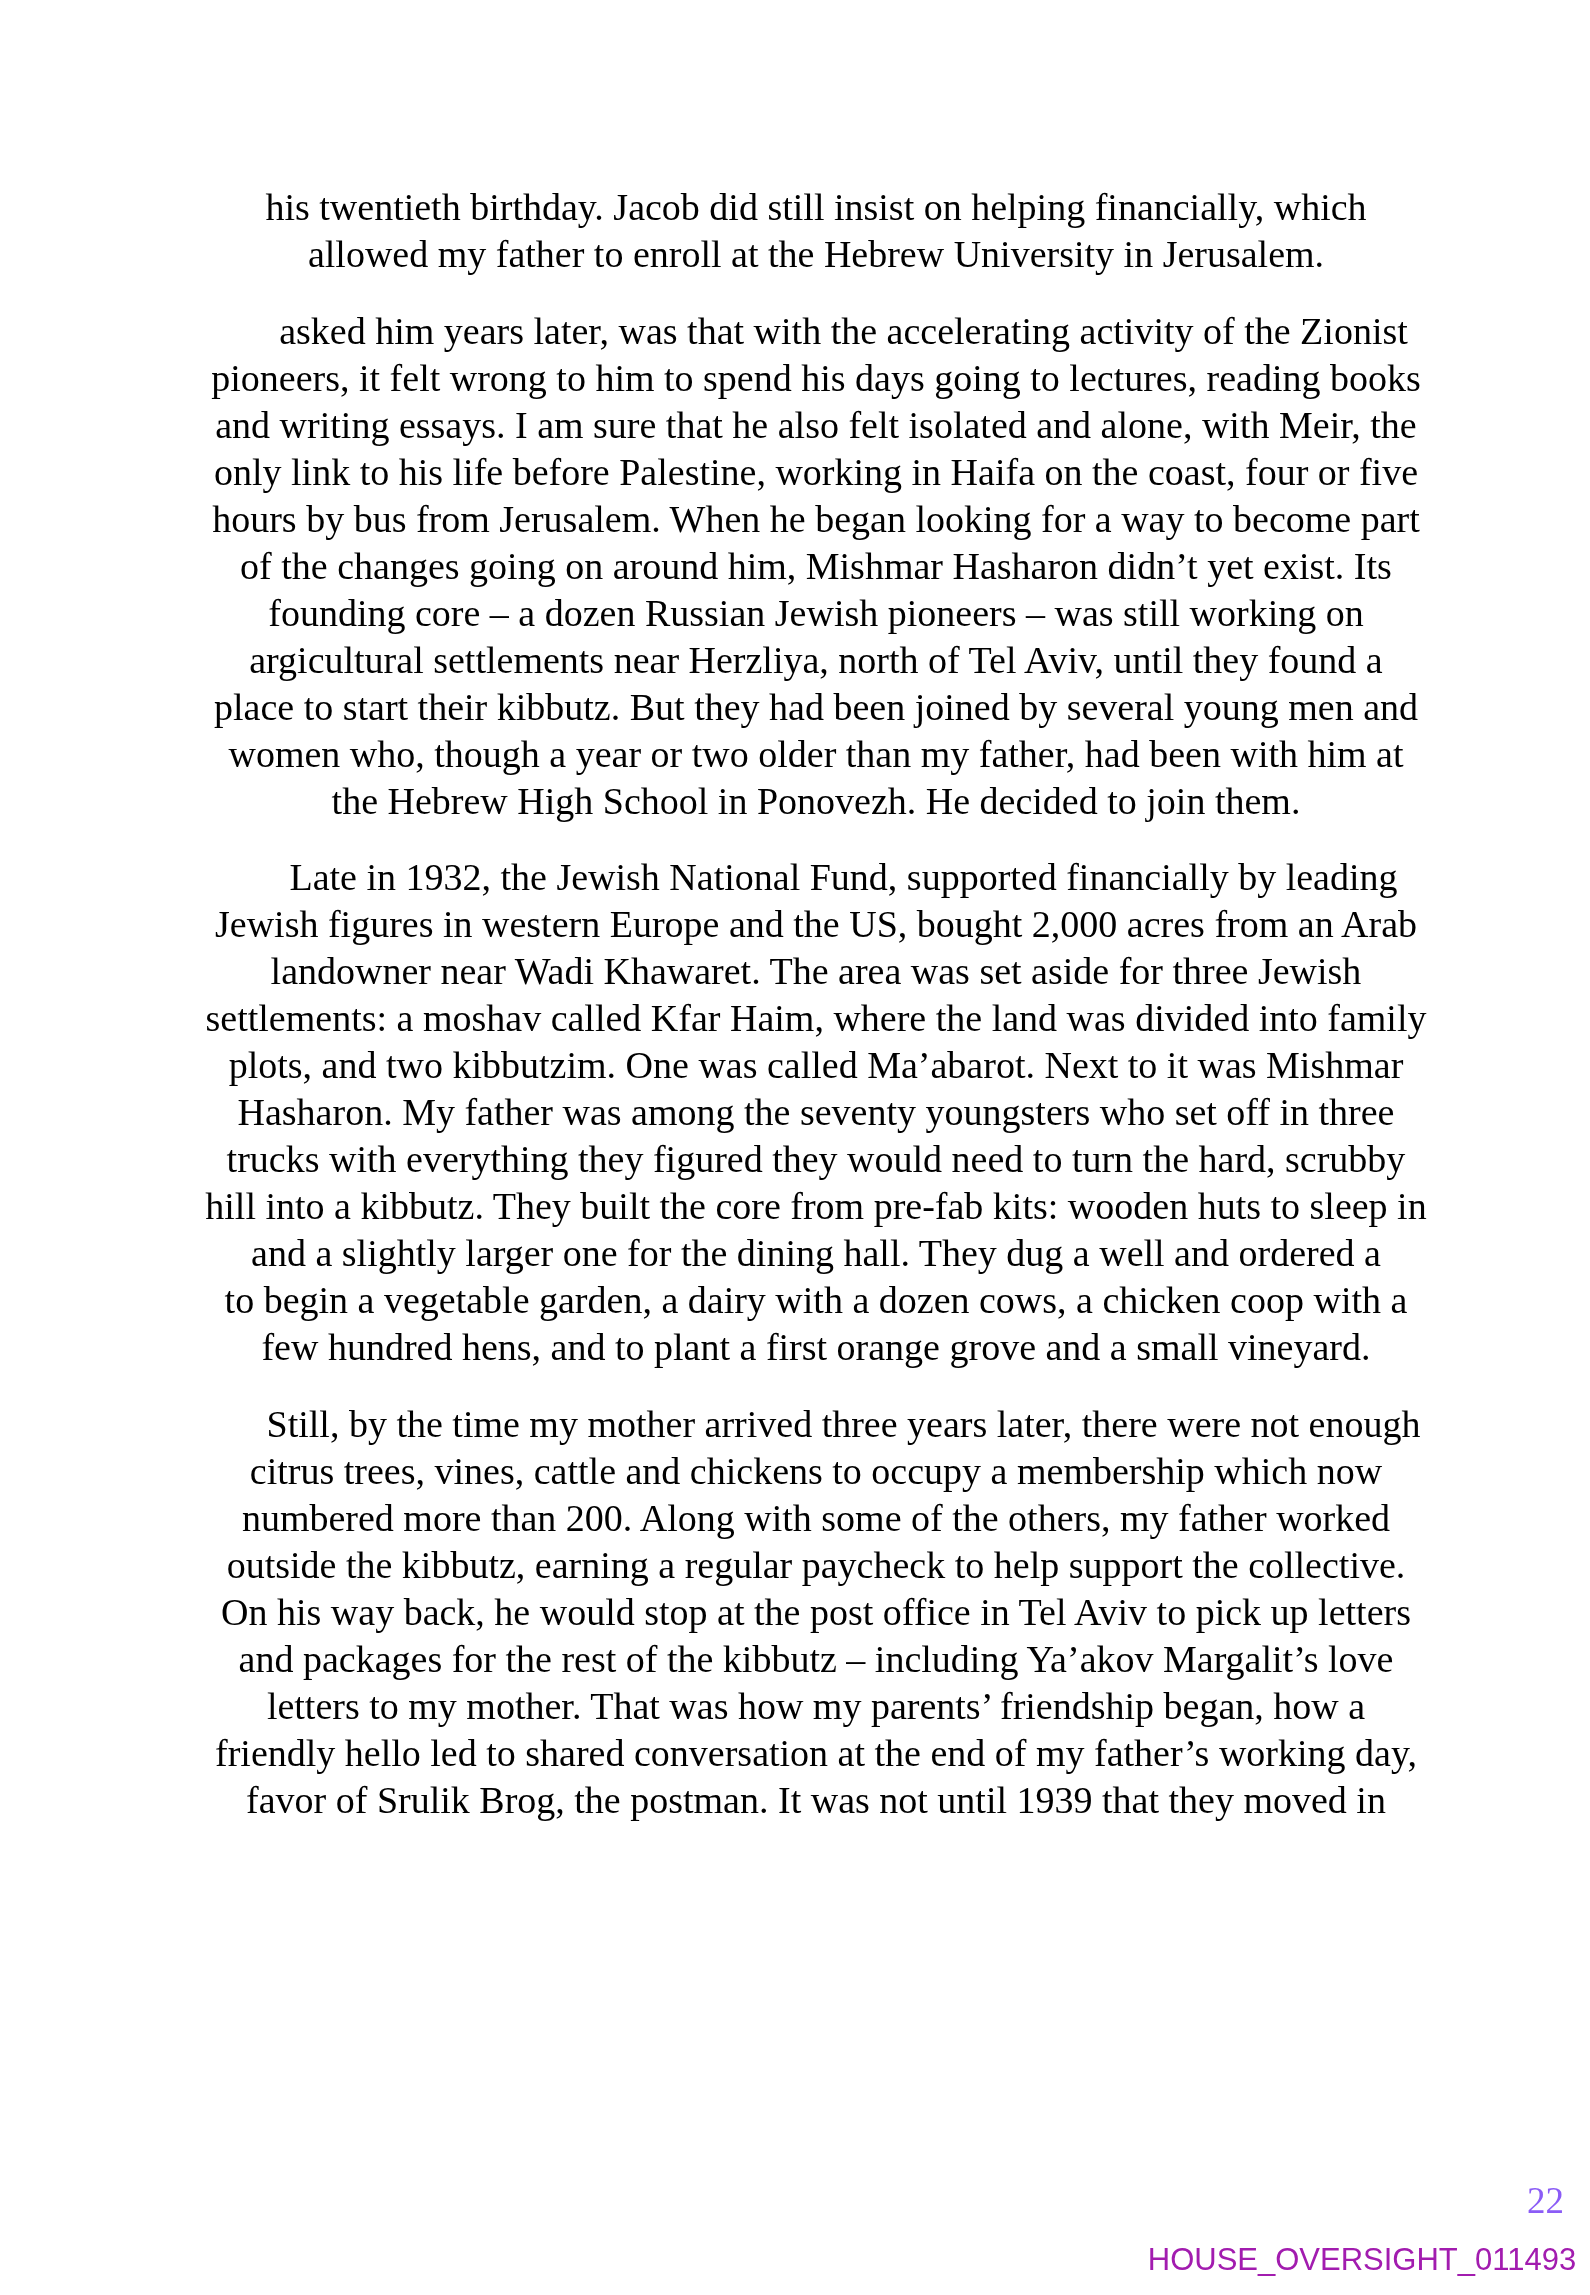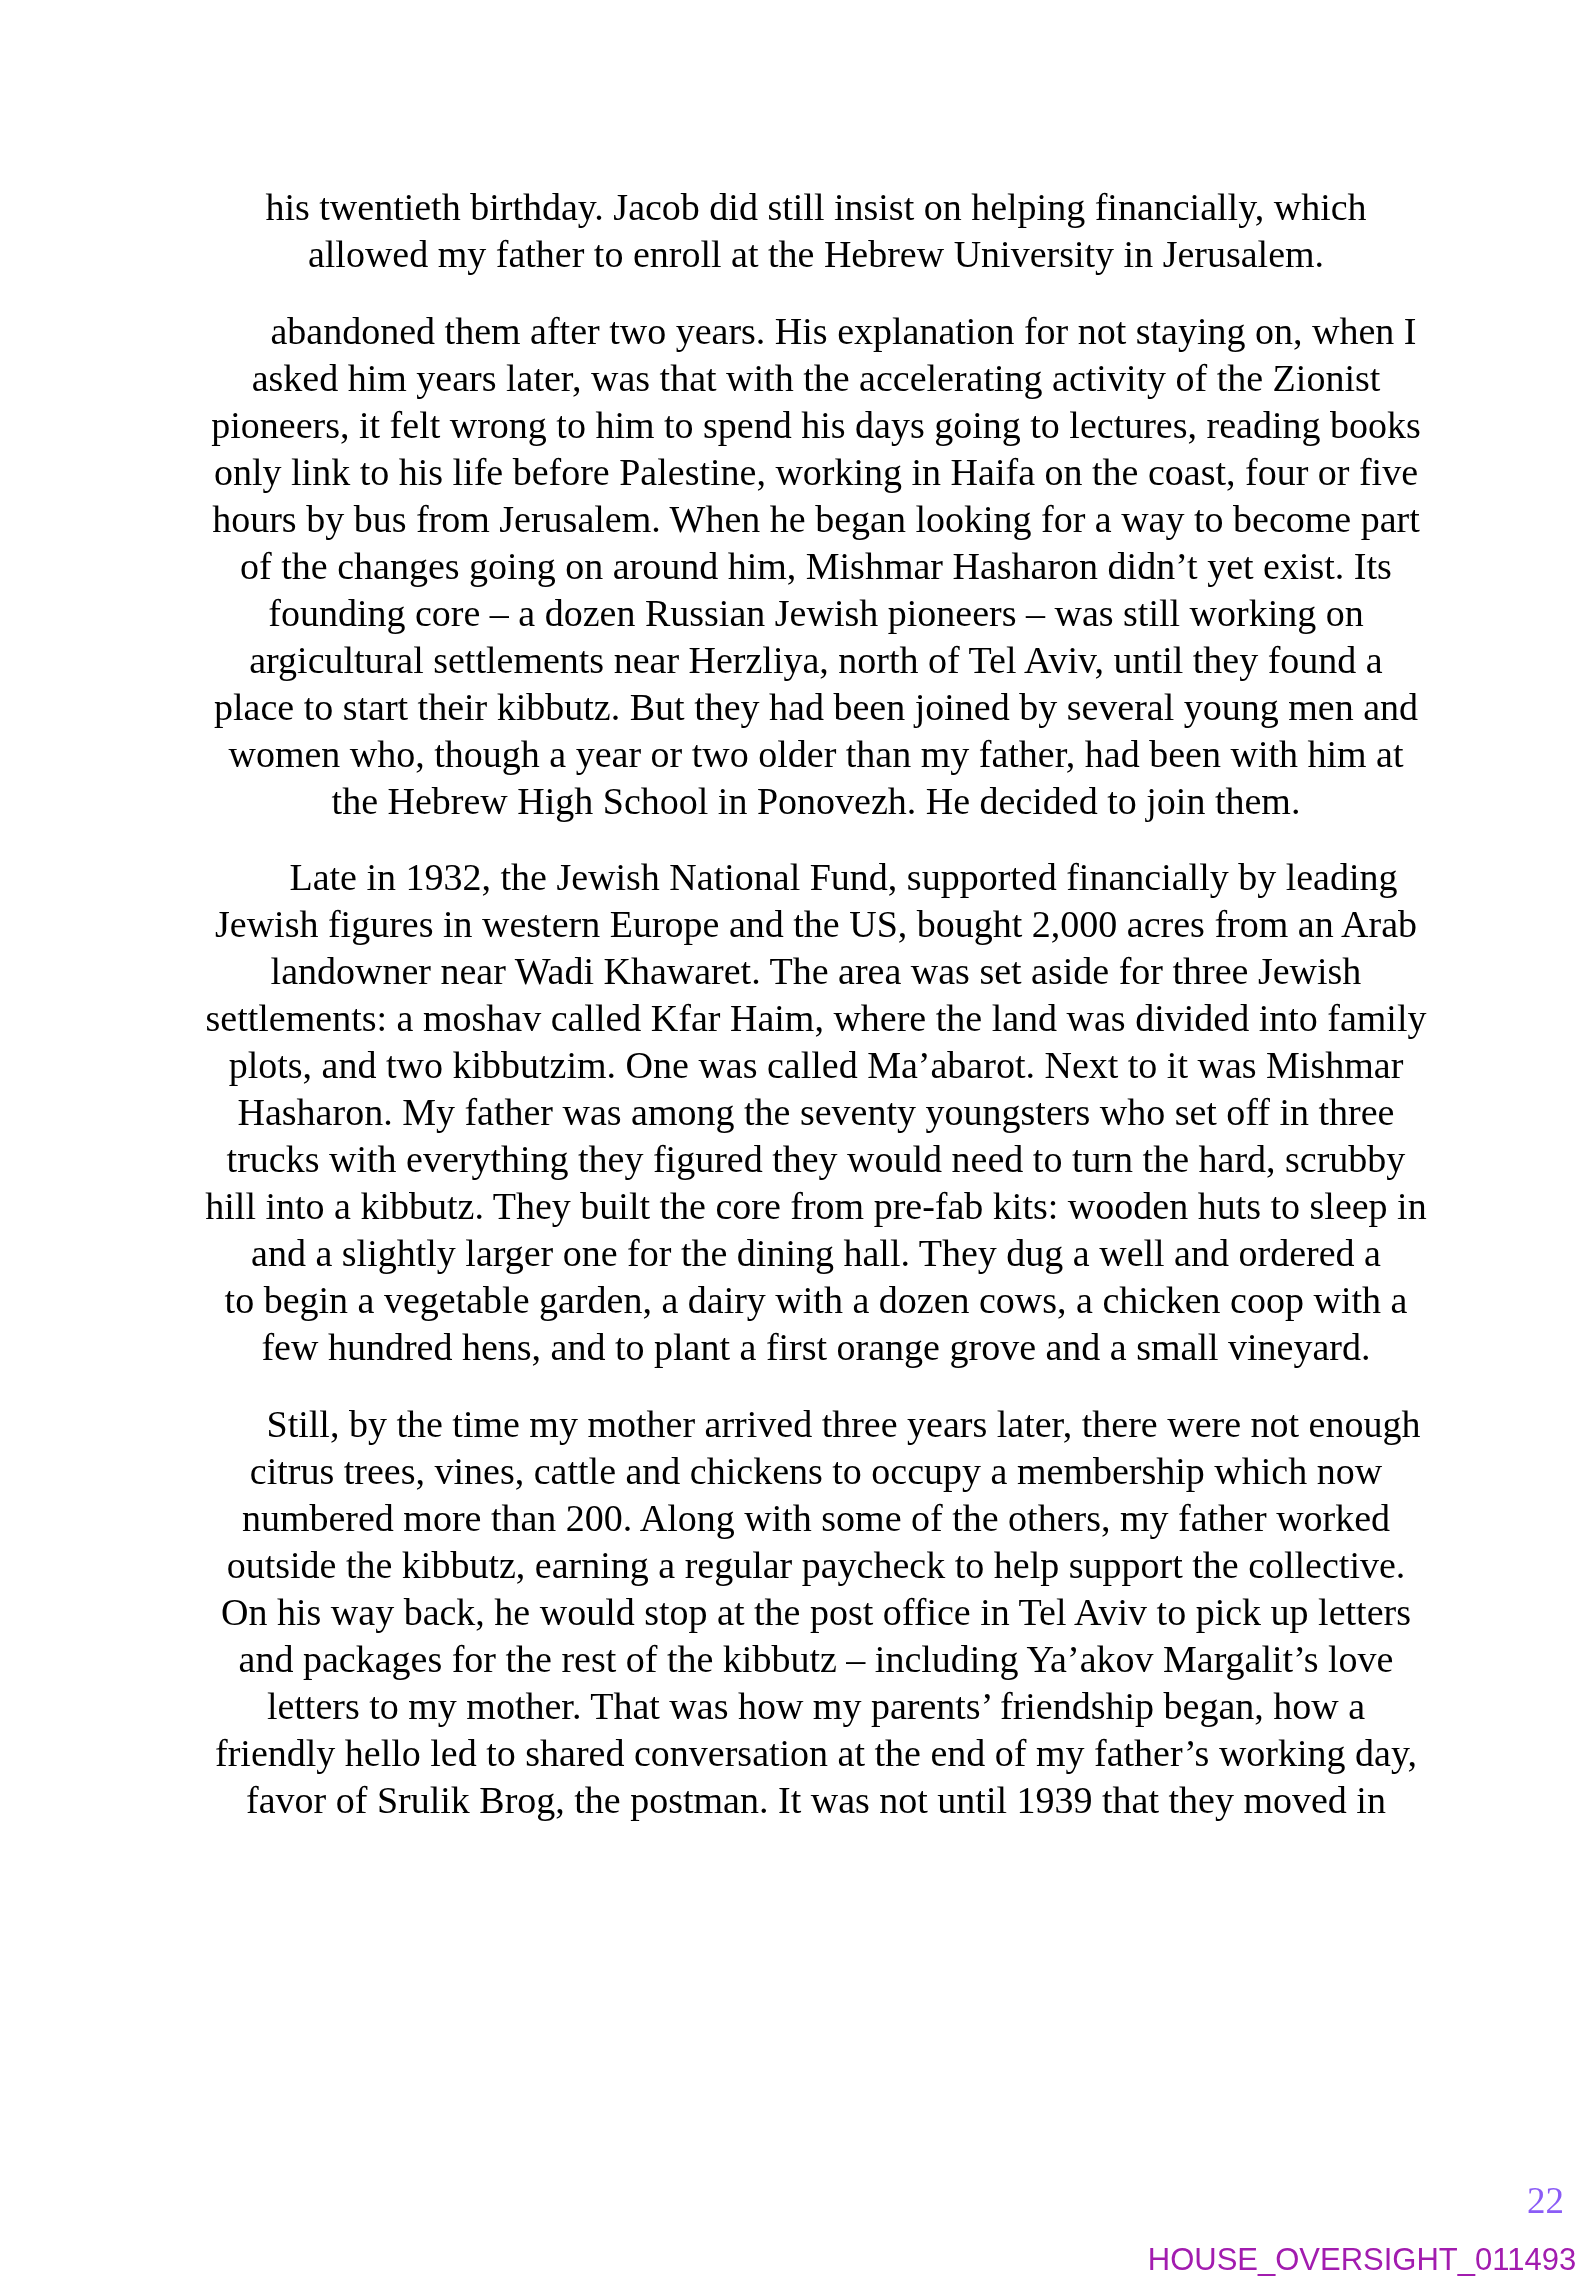--- a/index.html
+++ b/index.html
@@ -62,23 +62,23 @@
 </head>
 <body>
 
 <div class="page">
   <div class="body-text" id="body-text">
       <div class="para">
         <div class="line">his twentieth birthday. Jacob did still insist on helping financially, which</div>
         <div class="line">allowed my father to enroll at the Hebrew University in Jerusalem.</div>
       </div>
       <div class="para indent">
-        <div class="line">abandoned them after two years. His explanation for not staying on, when I</div>
         <div class="line">asked him years later, was that with the accelerating activity of the Zionist</div>
         <div class="line">pioneers, it felt wrong to him to spend his days going to lectures, reading books</div>
+        <div class="line">and writing essays. I am sure that he also felt isolated and alone, with Meir, the</div>
         <div class="line">only link to his life before Palestine, working in Haifa on the coast, four or five</div>
         <div class="line">hours by bus from Jerusalem. When he began looking for a way to become part</div>
         <div class="line">of the changes going on around him, Mishmar Hasharon didn’t yet exist. Its</div>
         <div class="line">founding core – a dozen Russian Jewish pioneers – was still working on</div>
         <div class="line">argicultural settlements near Herzliya, north of Tel Aviv, until they found a</div>
         <div class="line">place to start their kibbutz. But they had been joined by several young men and</div>
         <div class="line">women who, though a year or two older than my father, had been with him at</div>
         <div class="line">the Hebrew High School in Ponovezh. He decided to join them.</div>
       </div>
       <div class="para indent">

